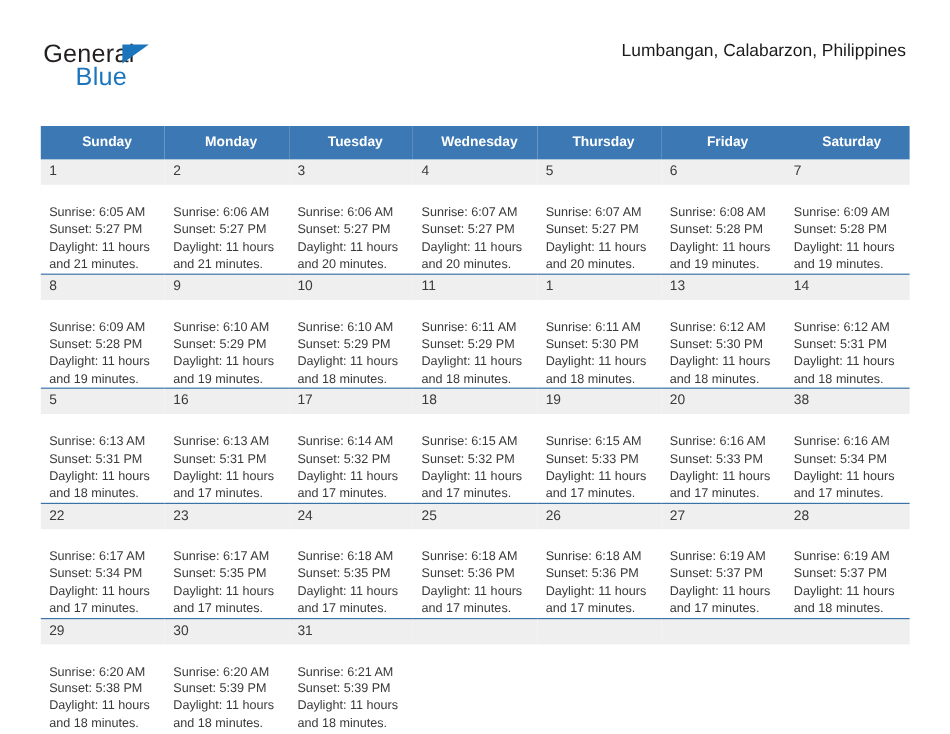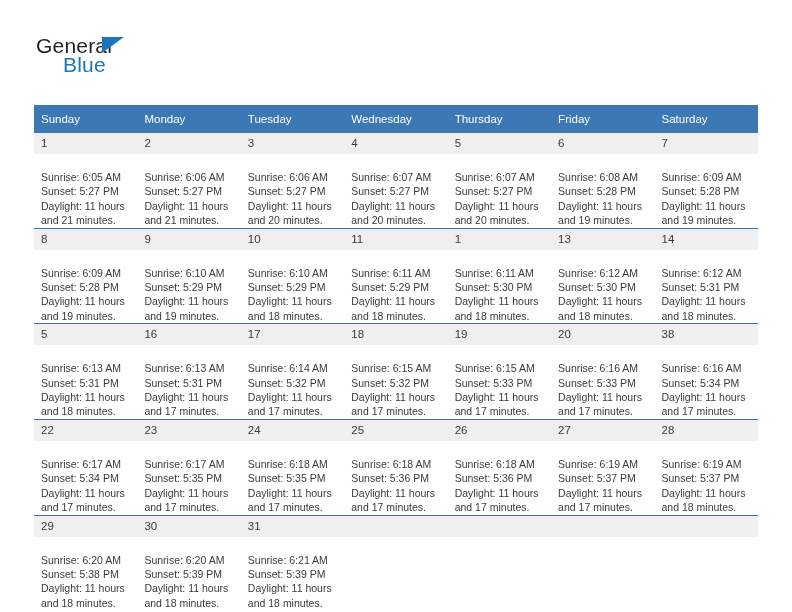--- a/index.html
+++ b/index.html
@@ -94,22 +94,22 @@
     width: 724px;
     border-collapse: collapse;
     table-layout: fixed;
   }
   .calendar col { width: 103.43px; }
 
   .dow-row th {
     background: #3c78b4;
     color: #ffffff;
     font-size: 11.5px;
-    font-weight: normal;
-    text-align: left;
+    font-weight: bold;
+    text-align: center;
     padding: 5px 0 5px 7px;
     height: 18px;
     line-height: 14px;
   }
 
   .week {
     height: 90px;
   }
   .daycell {
     vertical-align: top;
@@ -151,20 +151,21 @@
 
   <div class="header">
 
     <div class="logo">
       <span class="logo-general">General</span>
       <span class="logo-tri"></span>
       <span class="logo-blue">Blue</span>
     </div>
 
     <div class="title-block">
+      <div class="cal-subtitle">Lumbangan, Calabarzon, Philippines</div>
     </div>
 
   </div>
 
   <table class="calendar">
     <colgroup>
       <col>
         <col>
         <col>
         <col>

